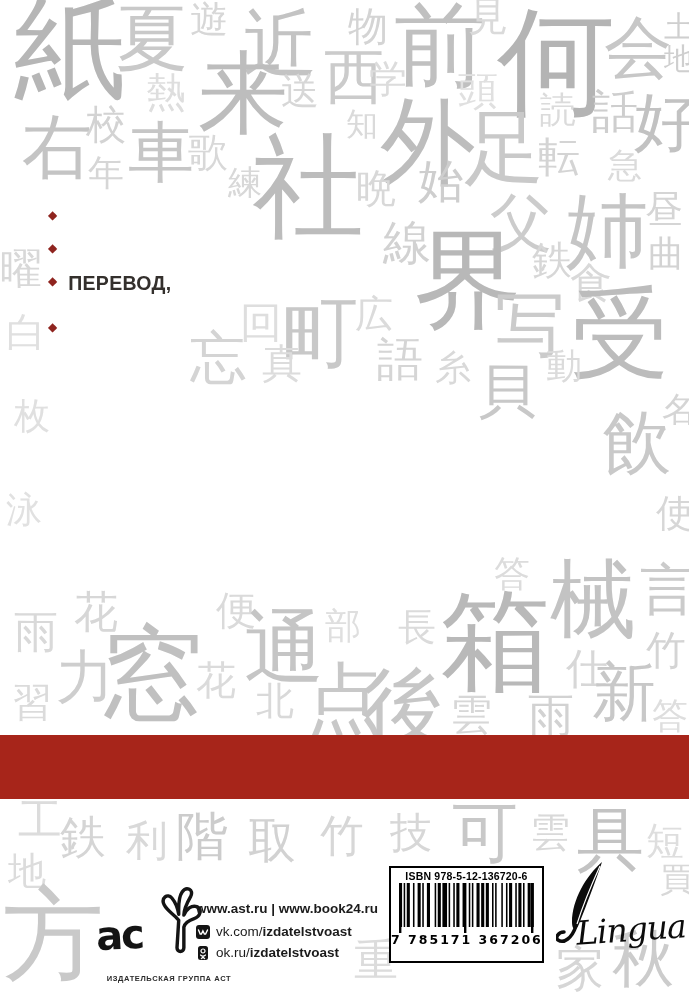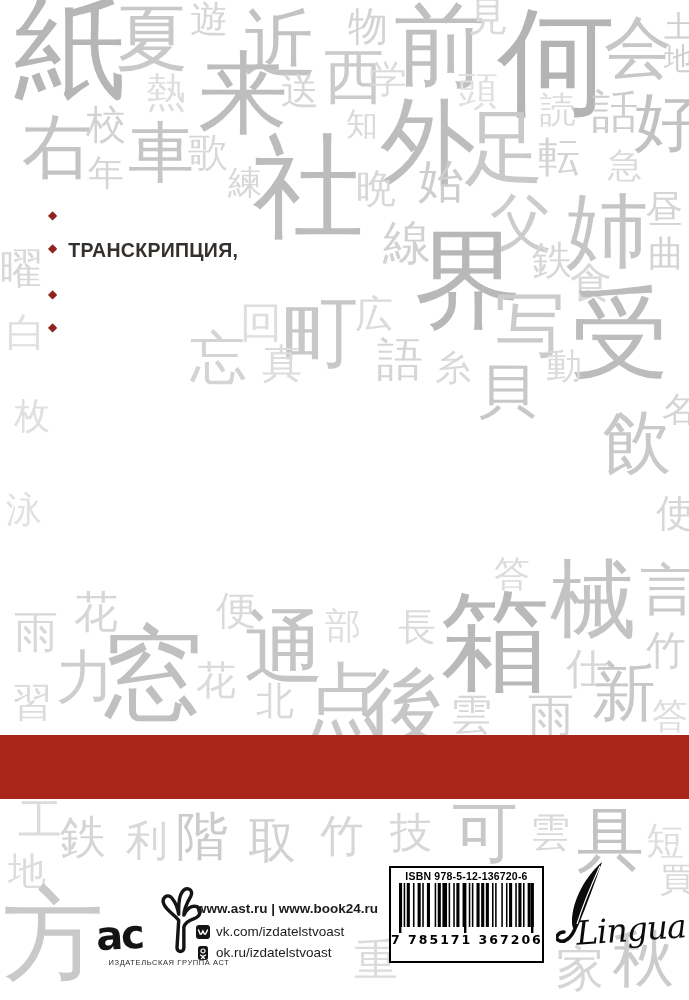--- a/index.html
+++ b/index.html
@@ -38,26 +38,26 @@
     background:#141414; color:#ffffff; display:flex; align-items:center; justify-content:center;
     font-size:10.5px; font-weight:700; letter-spacing:3px; word-spacing:6px; white-space:nowrap;
   }
   .ast{position:absolute; left:84px; top:886px; width:170px; z-index:4; text-align:center;}
   .ast-row{position:relative; height:72px;}
   .ast-text{
     position:absolute; left:12px; top:26px; font-size:40px; font-weight:800; color:#141414;
     font-family:"DejaVu Sans",sans-serif; letter-spacing:-2px; transform:rotate(-3deg);
   }
   .ast-figure{position:absolute; left:70px; top:0px;}
-  .ast-caption{margin-top:0; font-size:7.5px; font-weight:400; letter-spacing:.6px; color:#2a2a2a; white-space:nowrap;}
+  .ast-caption{margin-top:16px; font-size:7.5px; font-weight:700; letter-spacing:.6px; color:#2a2a2a; white-space:nowrap;}
 
   .links{position:absolute; left:196px; top:901px; z-index:4; color:#1b1b1b;}
   .sites{font-size:13.5px; font-weight:700; margin-bottom:8px; white-space:nowrap;}
   .link-row{display:flex; align-items:center; gap:6px; margin-bottom:6px; font-size:13.5px; white-space:nowrap;}
-  .link-row b{font-weight:400;}
+  .link-row b{font-weight:700;}
   .sicon{flex:0 0 auto; display:block;}
 
   .barcode{
     position:absolute; left:389px; top:866px; width:155px; height:97px; z-index:4;
     background:#ffffff; border:2.5px solid #000; box-sizing:border-box; text-align:center;
   }
   .isbn{font-size:10.5px; font-weight:700; color:#000; margin-top:2px; letter-spacing:.2px; white-space:nowrap;}
   .bars{display:block; margin:1px auto 0 auto;}
   .digits{
     font-size:12.5px; font-weight:700; color:#000; letter-spacing:2px; margin-top:-1px;
@@ -179,24 +179,24 @@
       <span class="bgc" style="left: 612px; top: 928px; font-size: 62px; color: rgb(204, 204, 204);">秋</span>
     </div>
 
   <div class="content">
     <ul class="features">
       <li>
         <span class="dm">◆</span>
       </li>
       <li>
         <span class="dm">◆</span>
-        <span class="bt">ТРАНСКРИПЦИЯ,</span>
-      </li>
-      <li>
-        <span class="dm">◆</span>
+      </li>
+      <li>
+        <span class="dm">◆</span>
+        <span class="bt">ПЕРЕВОД,</span>
       </li>
       <li>
         <span class="dm">◆</span>
       </li>
     </ul>
   </div>
 
   <div class="red-band"></div>
 
 

